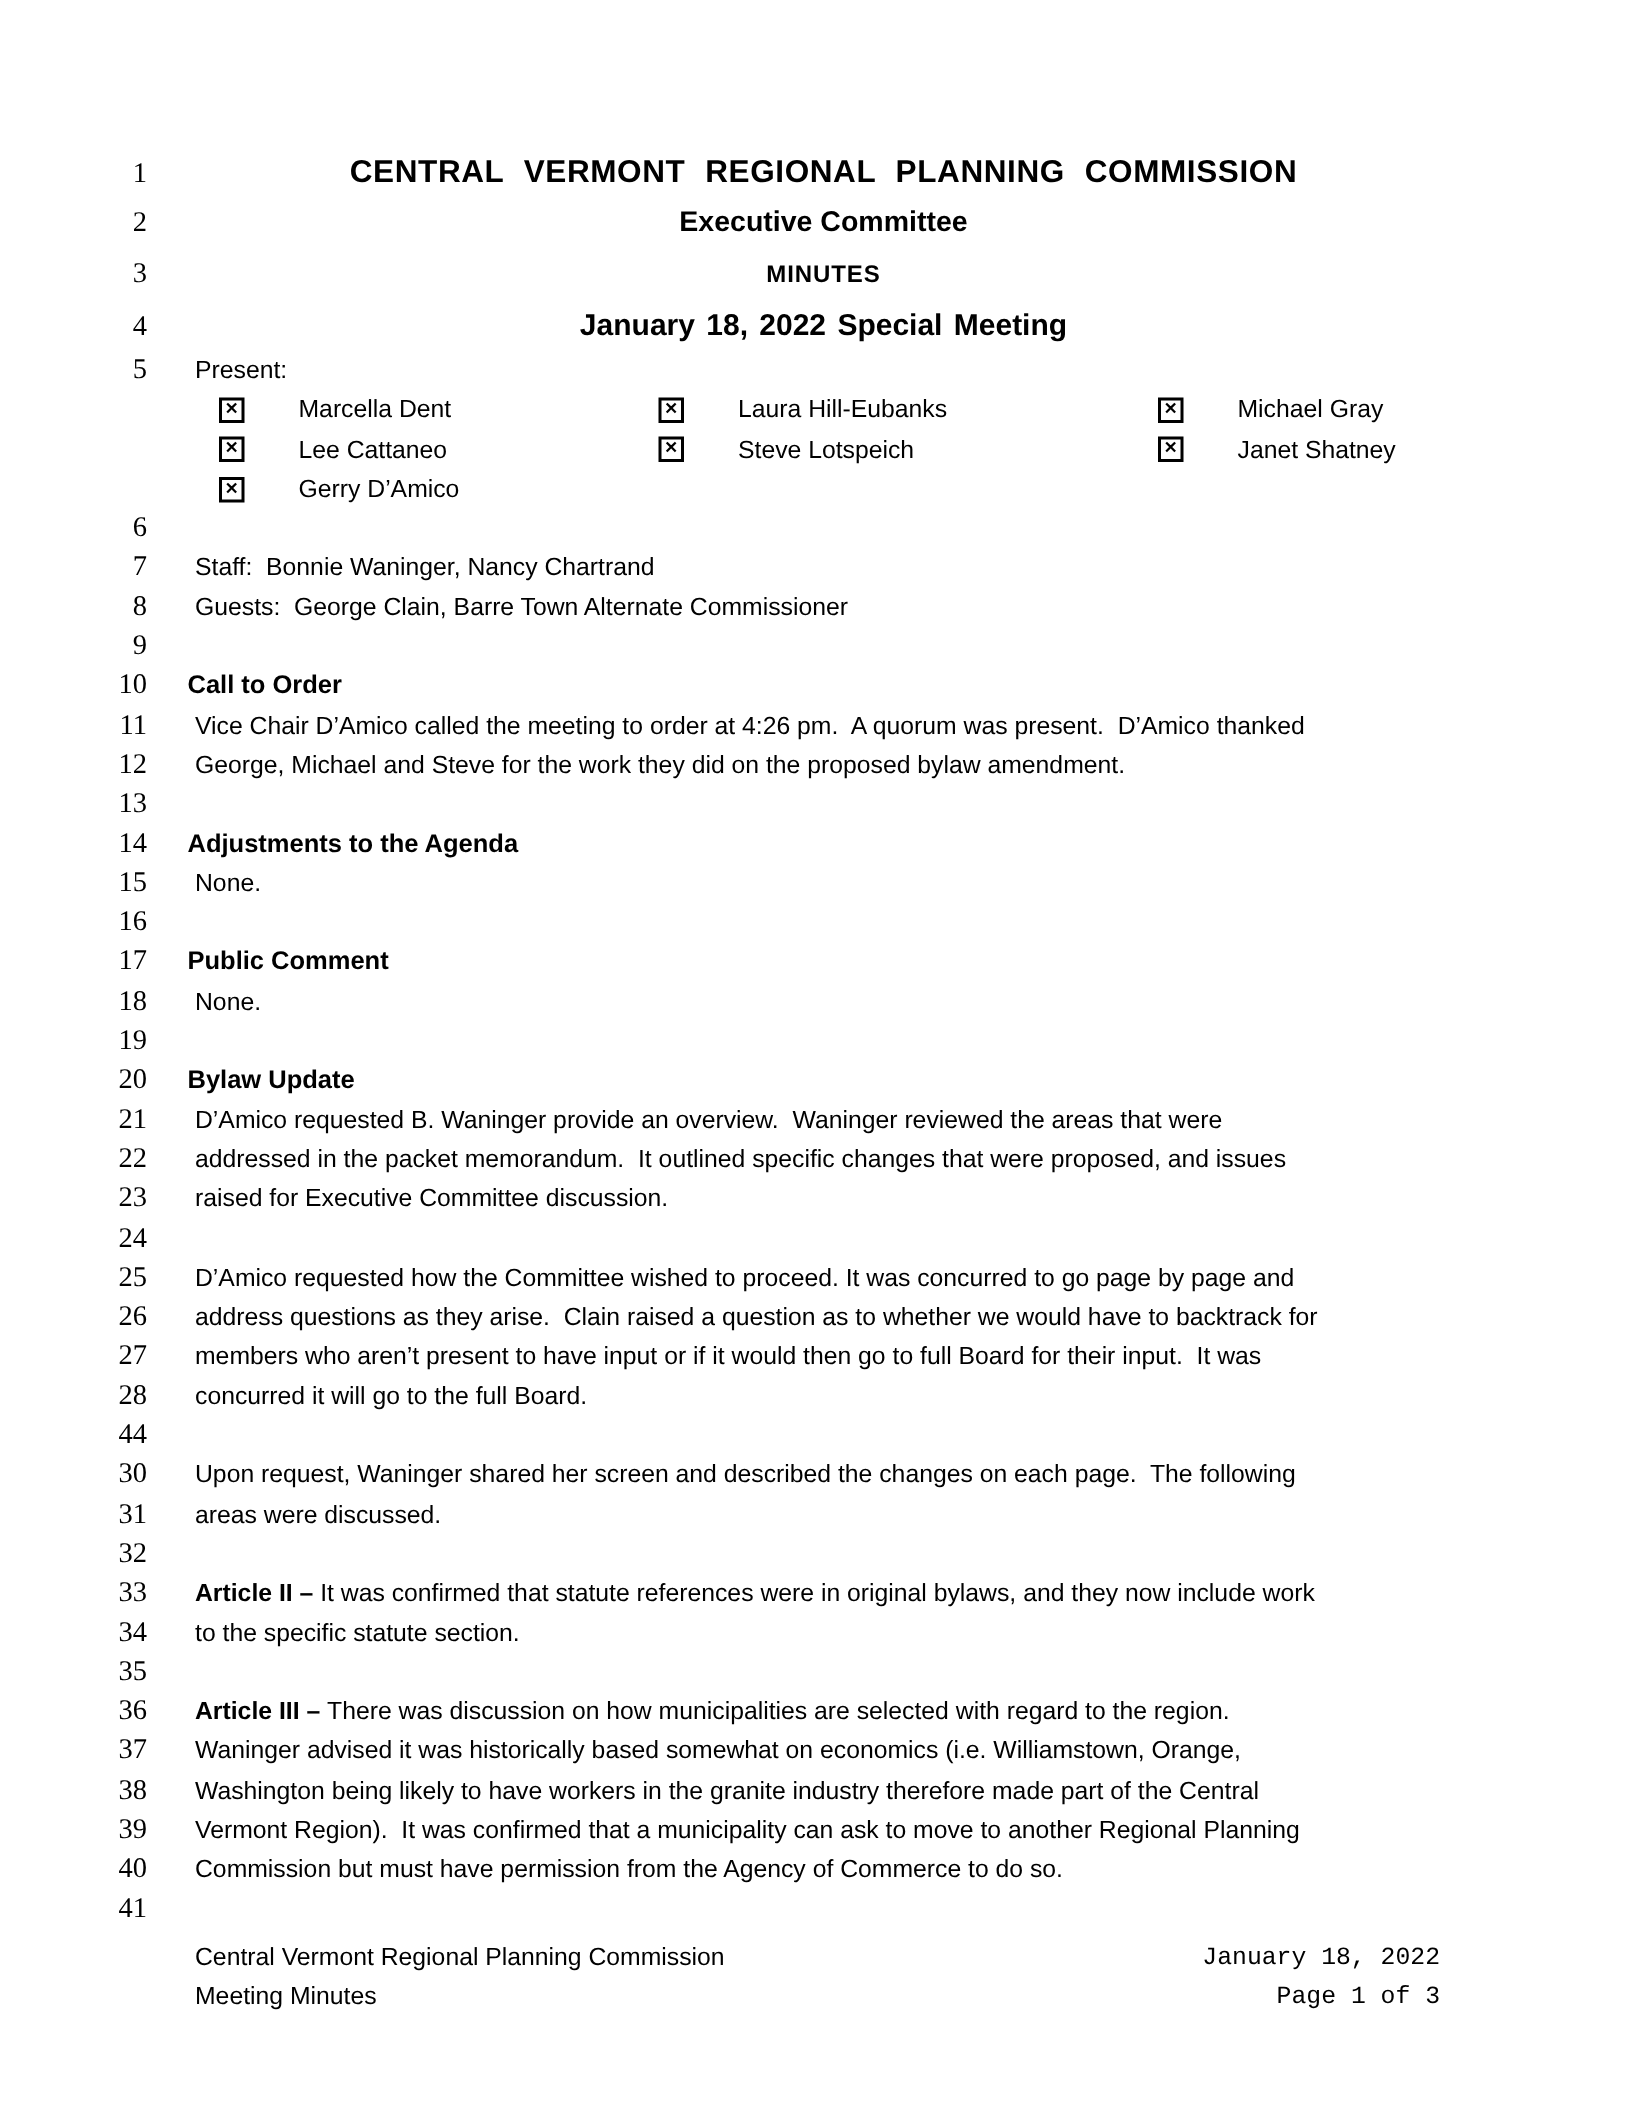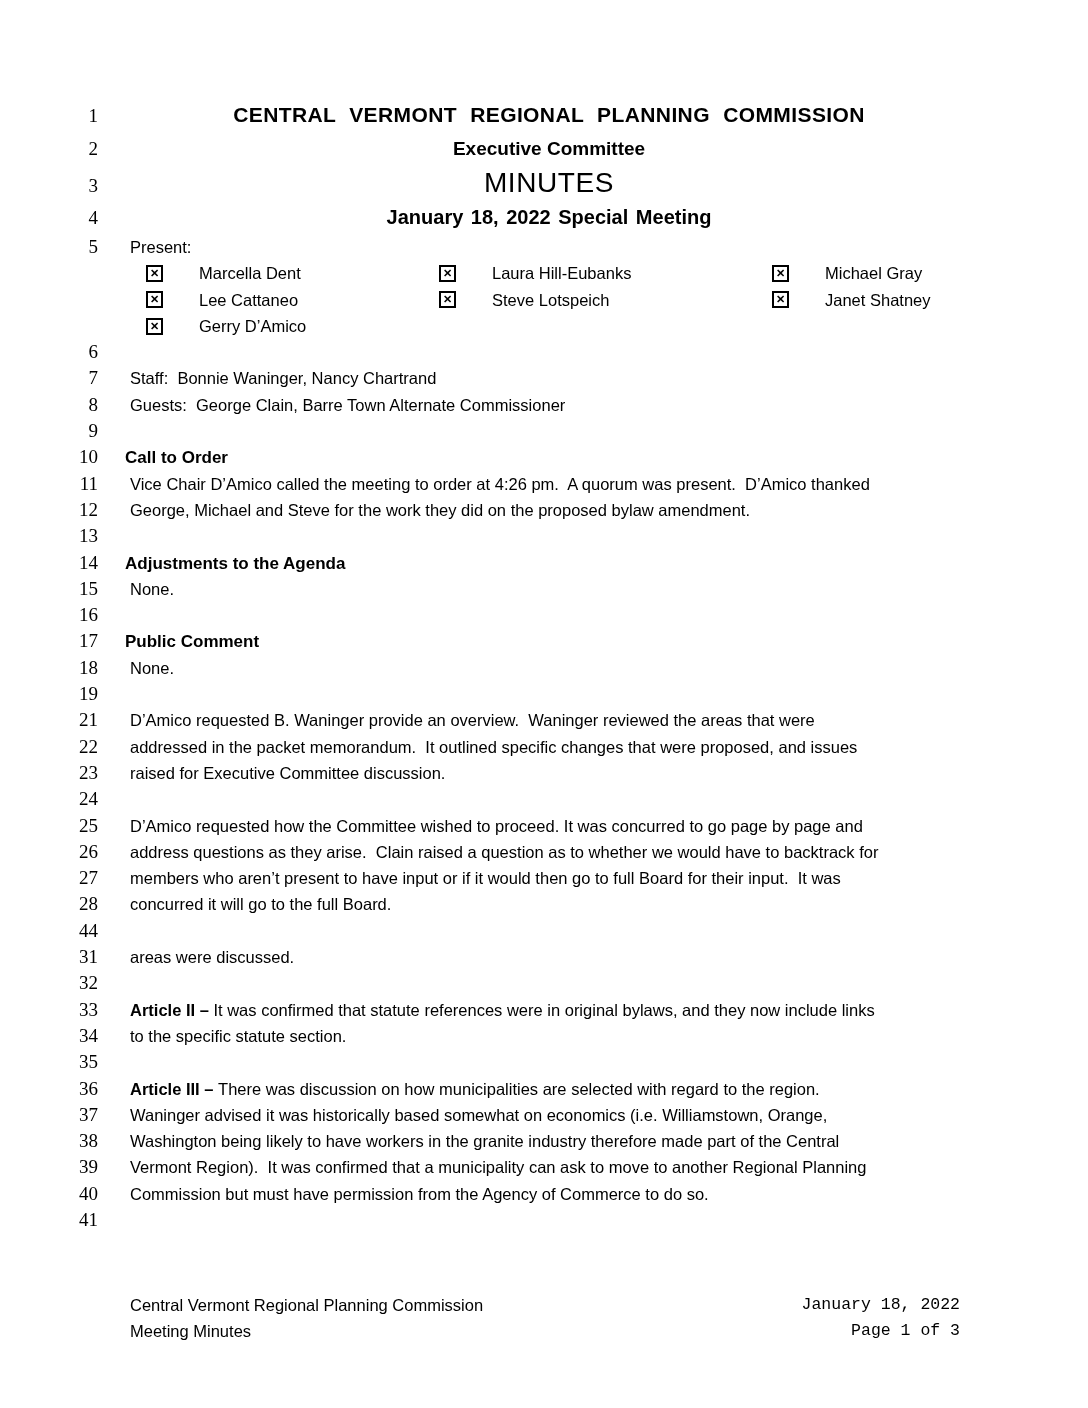--- a/index.html
+++ b/index.html
@@ -33,21 +33,21 @@
   }
   .content{
     flex:1 1 auto;
     margin-left:32px;
     white-space:pre-wrap;
     font-size:16.5px;
   }
   .t-center{text-align:center;}
   .t-lg{font-weight:bold;font-size:21px;letter-spacing:0.4px;word-spacing:7px;}
   .t-md{font-weight:bold;font-size:19px;}
-  .t-xl{font-weight:normal;font-size:28px;letter-spacing:0.6px;}
+  .t-xl{font-weight:bold;font-size:16px;letter-spacing:0.6px;}
   .t-date{font-weight:bold;font-size:20px;word-spacing:2px;}
   .section-heading{font-weight:bold;font-size:17px;margin-left:27px;}
   .bold-lead{font-weight:bold;}
   
   .att-wrap{display:flex;align-items:baseline;}
   .att-cell{display:flex;align-items:center;}
   .att-cell.c0{flex:0 0 277px;}
   .att-cell.c1{flex:0 0 317px;}
   .att-cell.c2{flex:1 1 auto;}
   .att-pad{padding-left:16px;}
@@ -163,20 +163,24 @@
       </div>
       <div class="row r-body">
         <span class="num">18</span>
         <div class="content">None.</div>
       </div>
       <div class="row r-body">
         <span class="num">19</span>
         <div class="content"></div>
       </div>
       <div class="row r-body">
+        <span class="num">20</span>
+        <div class="content section-heading">Bylaw Update</div>
+      </div>
+      <div class="row r-body">
         <span class="num">21</span>
         <div class="content">D’Amico requested B. Waninger provide an overview.  Waninger reviewed the areas that were</div>
       </div>
       <div class="row r-body">
         <span class="num">22</span>
         <div class="content">addressed in the packet memorandum.  It outlined specific changes that were proposed, and issues</div>
       </div>
       <div class="row r-body">
         <span class="num">23</span>
         <div class="content">raised for Executive Committee discussion.</div>
@@ -199,30 +203,34 @@
       </div>
       <div class="row r-body">
         <span class="num">28</span>
         <div class="content">concurred it will go to the full Board.</div>
       </div>
       <div class="row r-body">
         <span class="num">44</span>
         <div class="content"></div>
       </div>
       <div class="row r-body">
+        <span class="num">30</span>
+        <div class="content">Upon request, Waninger shared her screen and described the changes on each page.  The following</div>
+      </div>
+      <div class="row r-body">
         <span class="num">31</span>
         <div class="content">areas were discussed.</div>
       </div>
       <div class="row r-body">
         <span class="num">32</span>
         <div class="content"></div>
       </div>
       <div class="row r-body">
         <span class="num">33</span>
-        <div class="content"><span class="bold-lead">Article II – </span><span>It was confirmed that statute references were in original bylaws, and they now include links</span></div>
+        <div class="content"><span class="bold-lead">Article II – </span><span>It was confirmed that statute references were in original bylaws, and they now include work</span></div>
       </div>
       <div class="row r-body">
         <span class="num">34</span>
         <div class="content">to the specific statute section.</div>
       </div>
       <div class="row r-body">
         <span class="num">35</span>
         <div class="content"></div>
       </div>
       <div class="row r-body">

